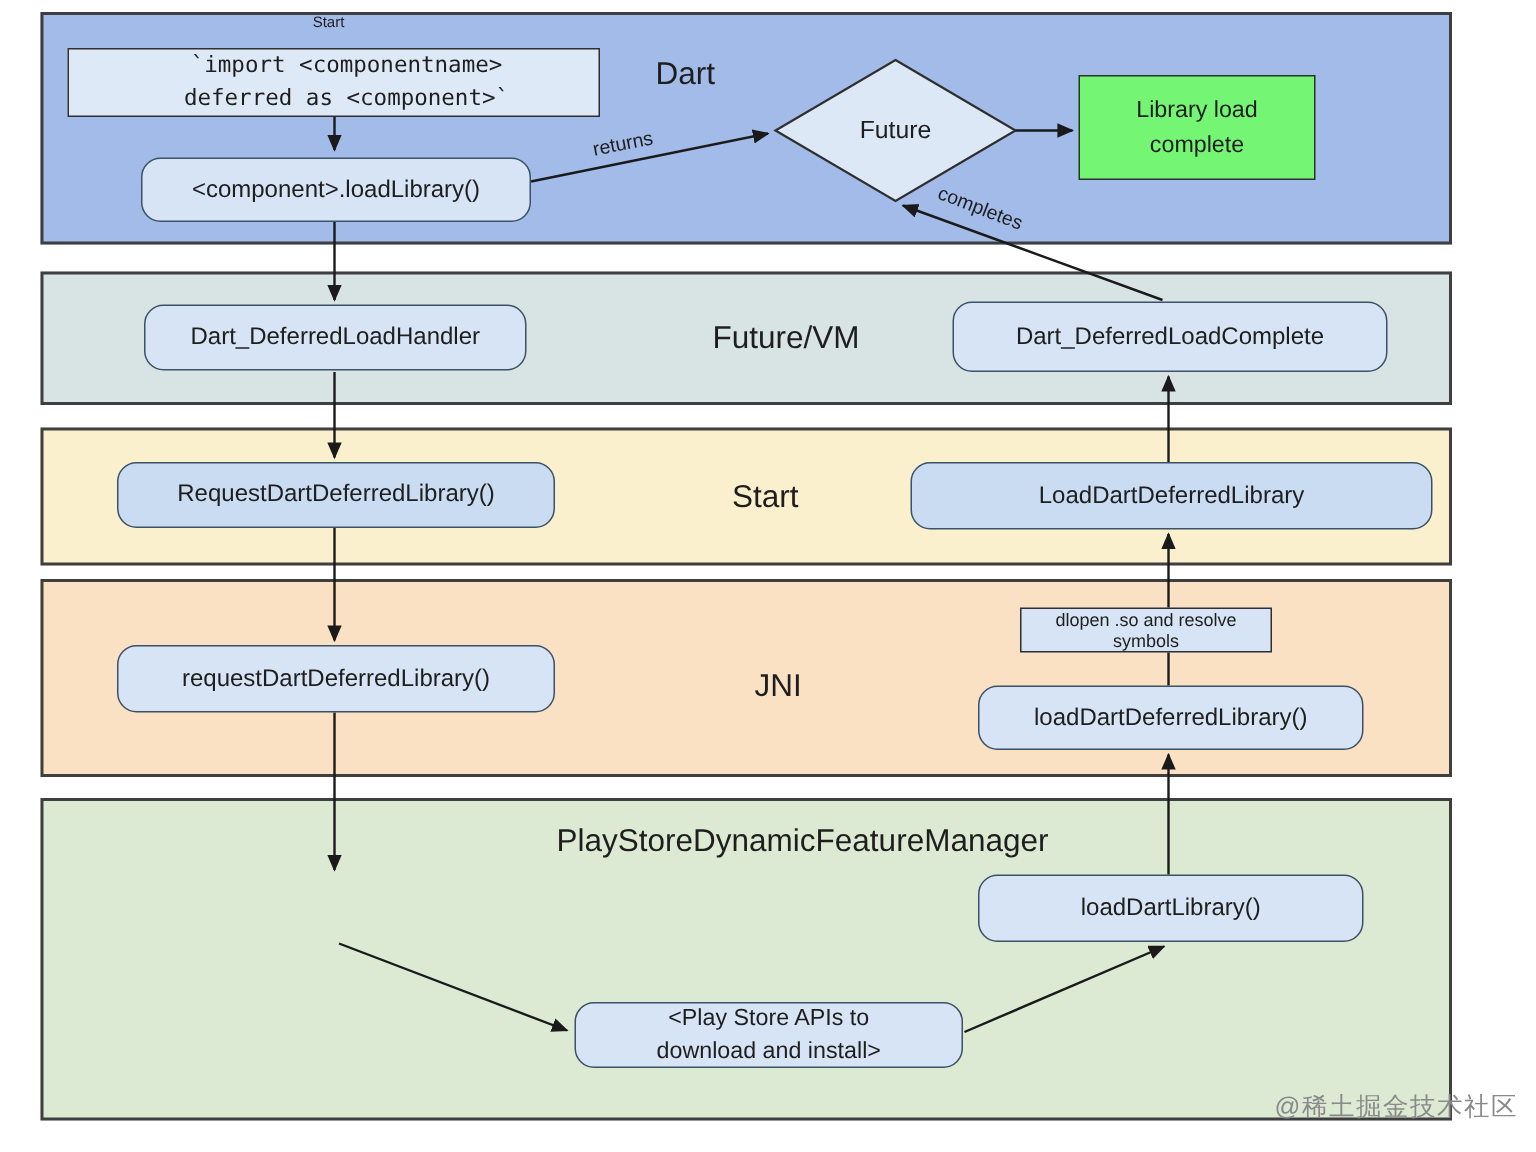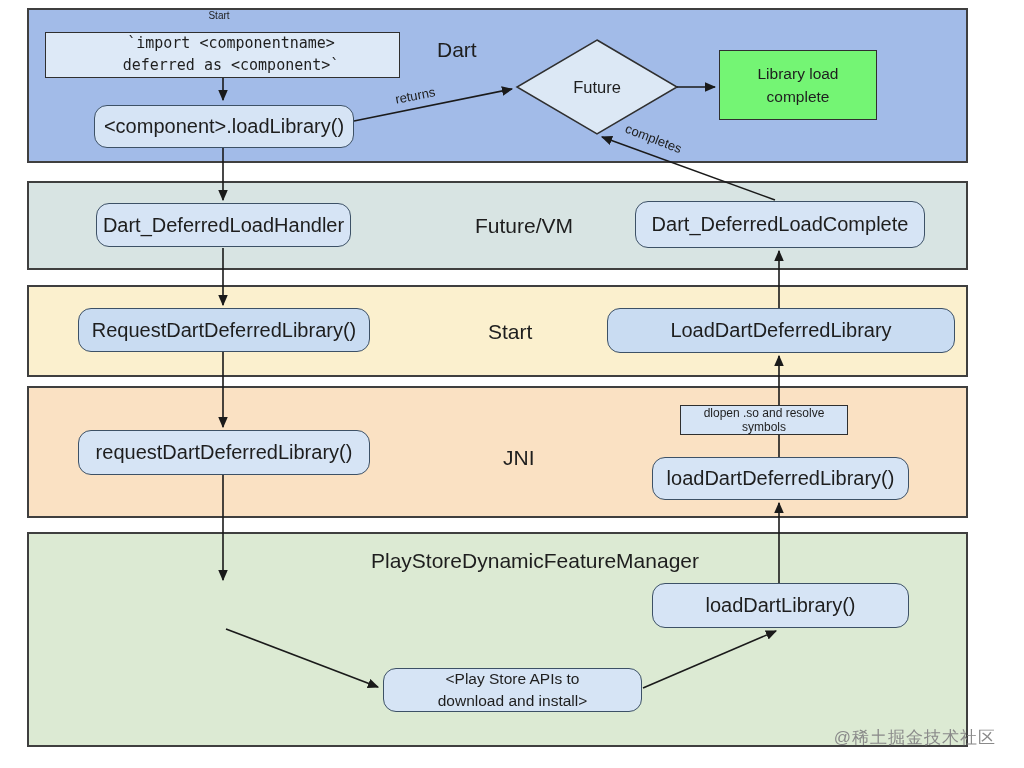--- a/index.html
+++ b/index.html
@@ -15,21 +15,21 @@
   .band{position:absolute;left:27px;width:941px;border:2px solid #3F3F3F;box-sizing:border-box;z-index:0;}
   #band-dart{top:8px;height:155px;background:var(--band-dart);}
   #band-runtime{top:181px;height:89px;background:var(--band-runtime);}
   #band-engine{top:285px;height:92px;background:var(--band-engine);}
   #band-jni{top:386px;height:132px;background:var(--band-jni);}
   #band-play{top:532px;height:215px;background:var(--band-play);}
 
   svg.arrows{position:absolute;left:0;top:0;z-index:1;}
 
   .node{position:absolute;box-sizing:border-box;display:flex;align-items:center;justify-content:center;
-        text-align:center;z-index:2;color:var(--text);font-size:20px;
+        text-align:center;z-index:2;color:var(--text);font-size:16px;
         background:var(--node-blue);border:1.7px solid #3D5166;border-radius:13px;}
   .pre{white-space:pre-line;}
   #n-import{left:45px;top:32px;width:355px;height:46px;background:var(--node-import);
             border:1.8px solid #2F2F2F;border-radius:0;
             font-family:"DejaVu Sans Mono","Liberation Mono",monospace;font-size:15px;line-height:1.45;padding-left:17px;}
   #n-loadlib{left:94px;top:105px;width:260px;height:43px;}
   #n-future{left:517px;top:40px;width:160px;height:94px;background:transparent;border:none;font-size:16.5px;}
   #n-green{left:719px;top:50px;width:158px;height:70px;background:var(--node-green);
            border:1.8px solid #2F2F2F;border-radius:0;font-size:15.5px;line-height:1.5;}
   #n-handler{left:96px;top:203px;width:255px;height:44px;}
@@ -48,21 +48,21 @@
   #l-dart{left:437px;top:38px;}
   #l-runtime{left:475px;top:214px;}
   #l-engine{left:488px;top:320px;}
   #l-jni{left:503px;top:446px;}
   #l-play{left:371px;top:549px;}
 
   .edge-label{position:absolute;z-index:3;font-size:13px;color:var(--text);transform-origin:center;}
   #l-returns{left:395px;top:88px;transform:rotate(-11deg);}
   #l-completes{left:624px;top:131px;transform:rotate(21deg);}
 
-  #watermark{position:absolute;right:28px;top:726px;z-index:5;font-size:17px;
+  #watermark{position:absolute;right:12px;top:726px;z-index:5;font-size:17px;
              color:var(--watermark);letter-spacing:1px;}
 </style>
 </head>
 <body>
 
 <div id="canvas">
 
   <div class="band" id="band-dart"></div>
   <div class="band" id="band-runtime"></div>
   <div class="band" id="band-engine"></div>

